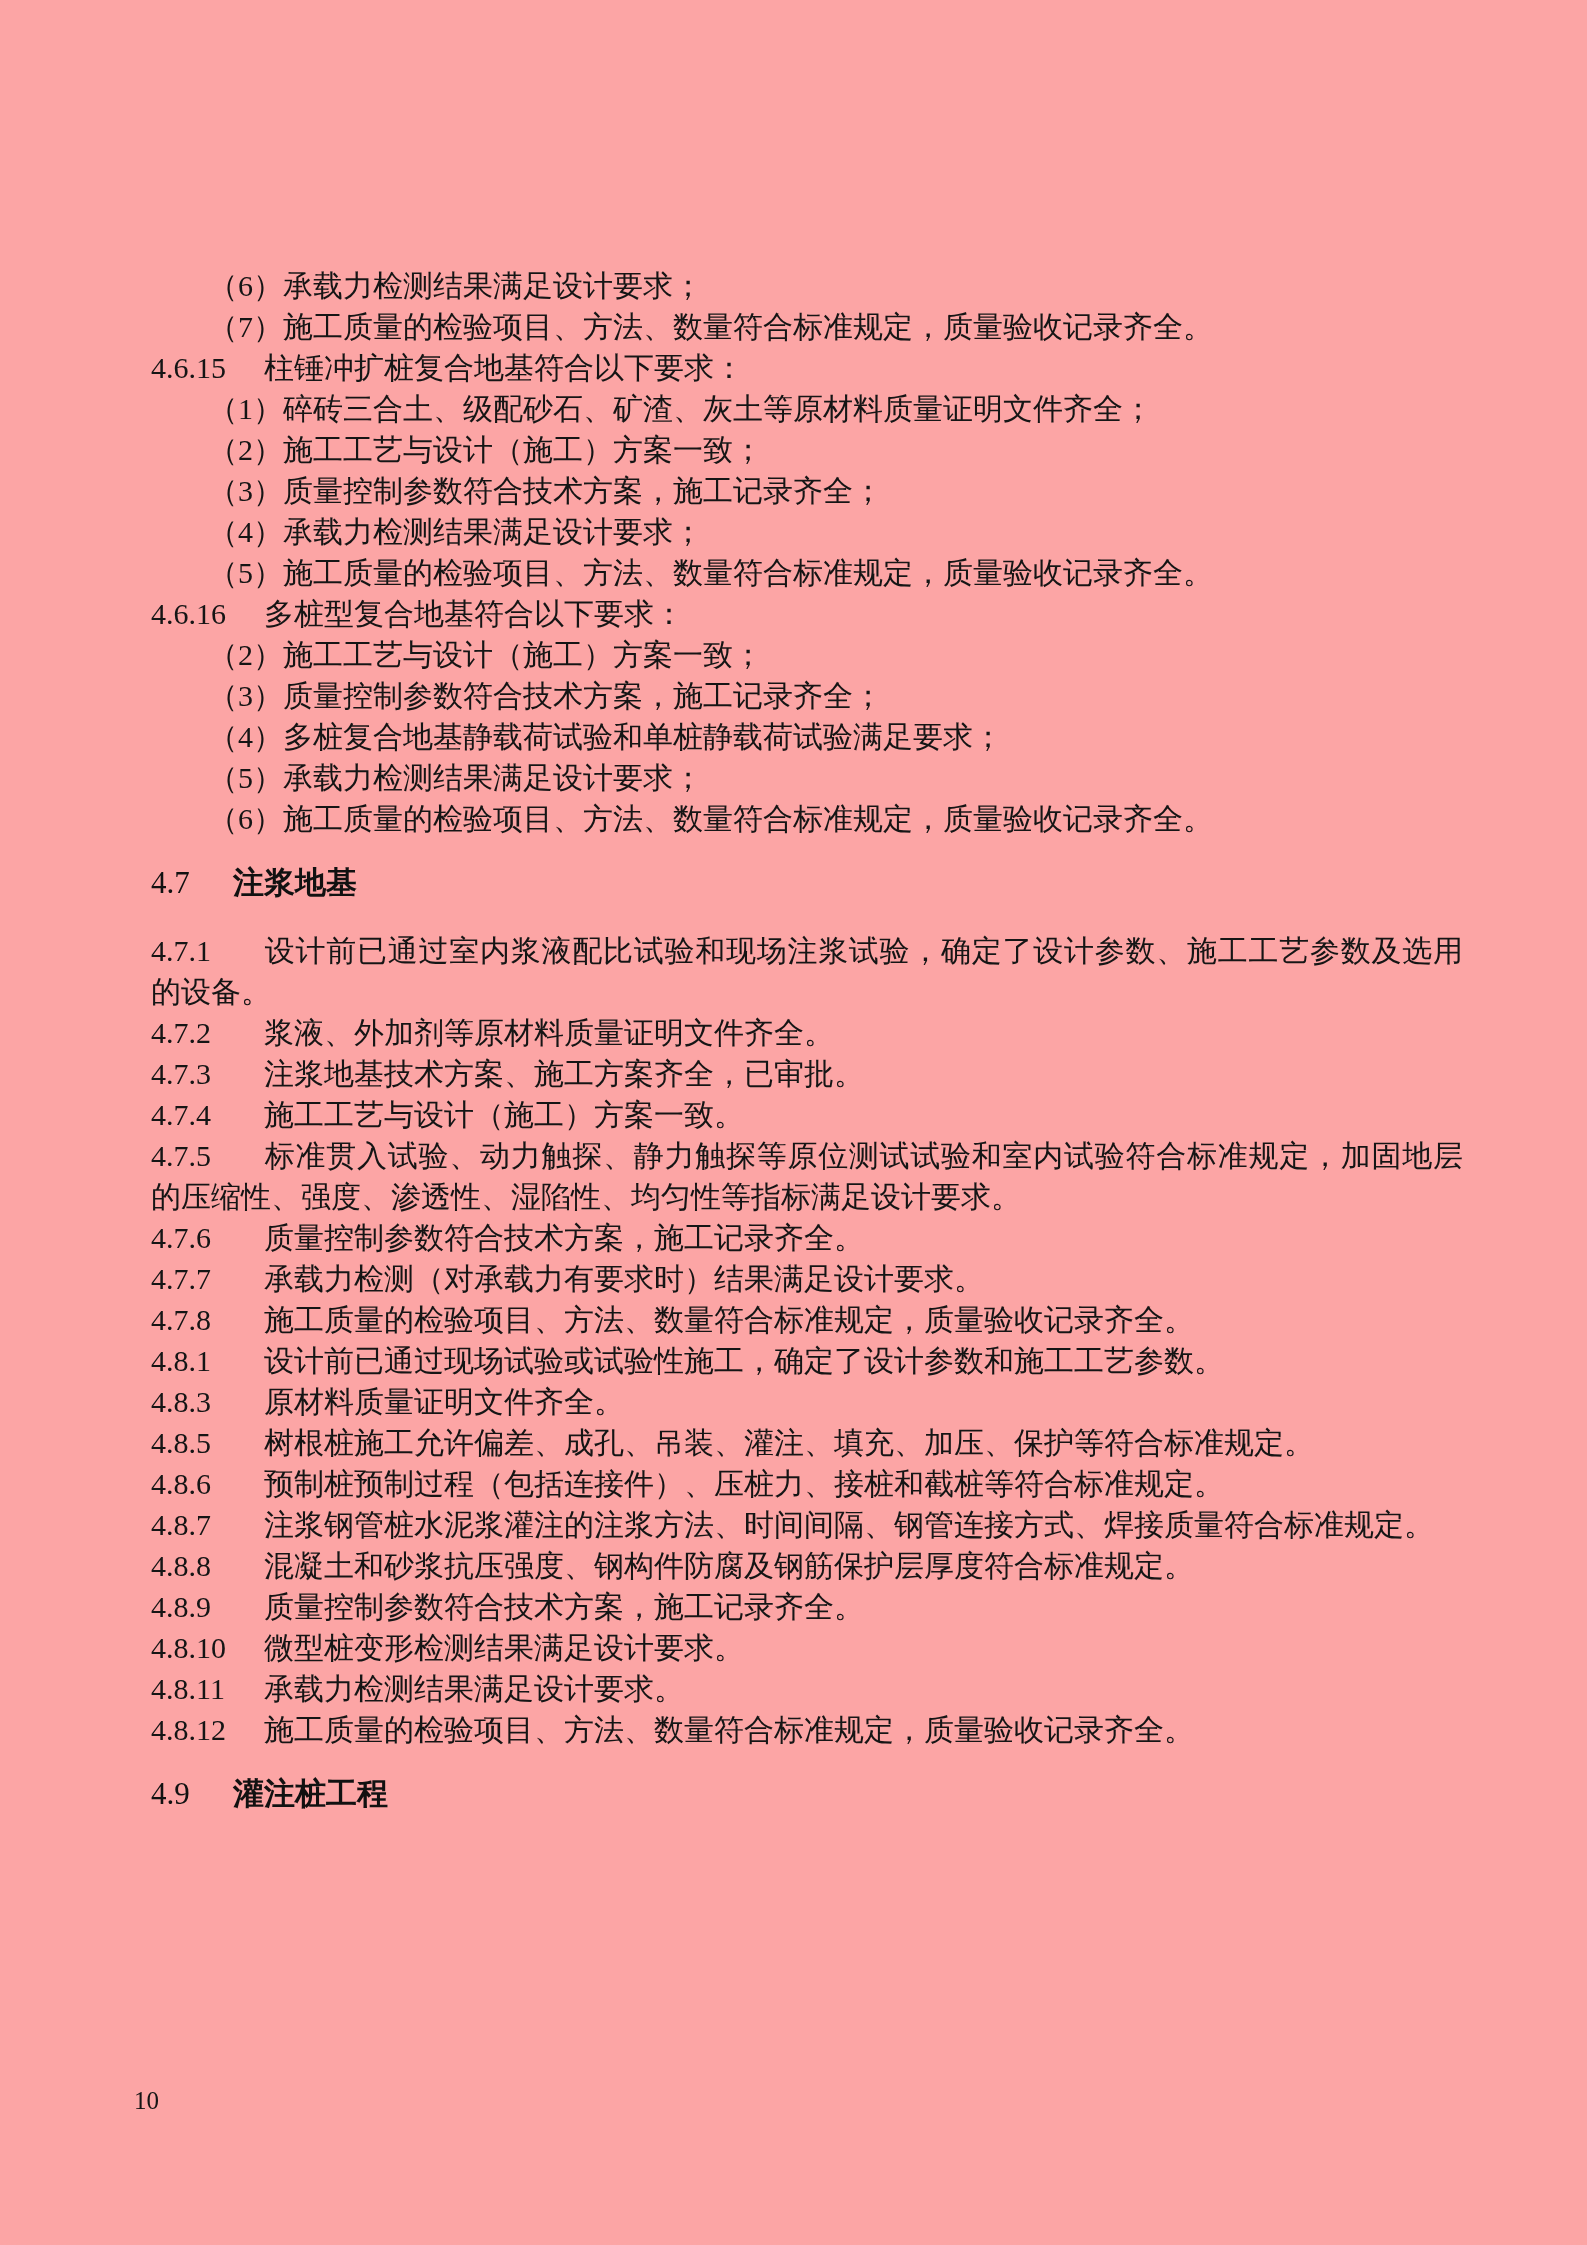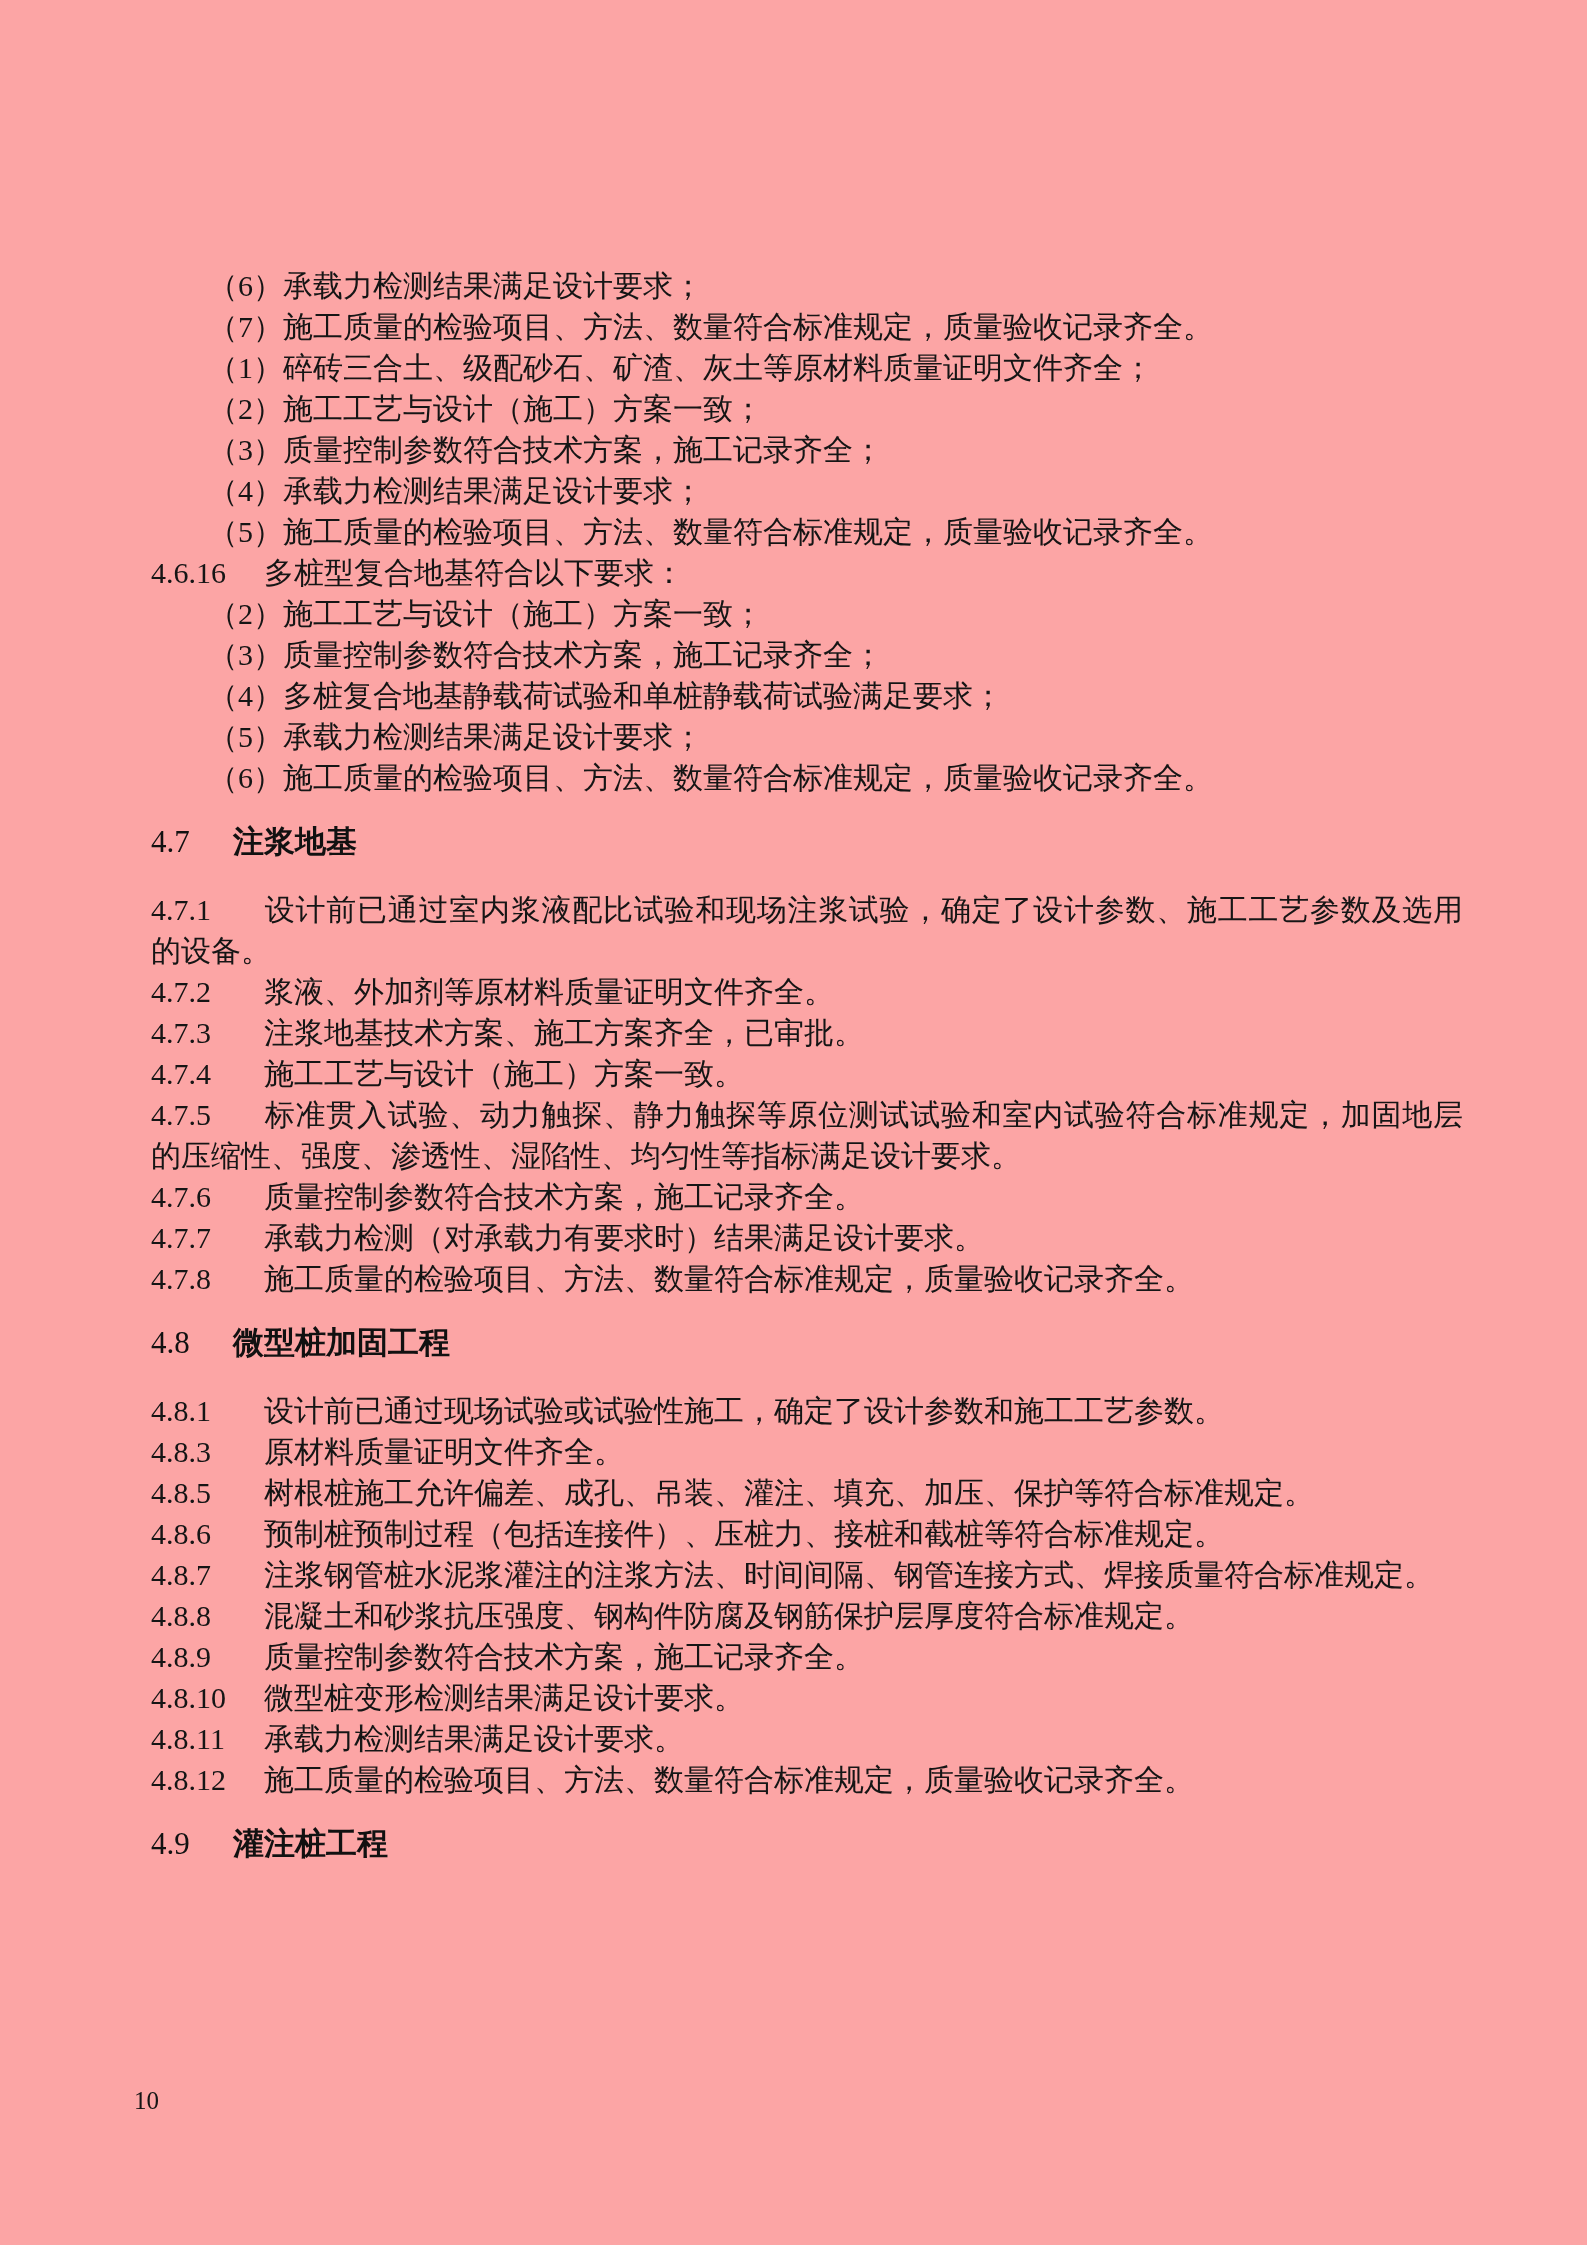--- a/index.html
+++ b/index.html
@@ -68,20 +68,23 @@
 <body>
 
 <div class="page">
   <div class="content">
       <p class="item">
     <span class="marker">（6）</span><span>承载力检测结果满足设计要求；</span>
   </p>
       <p class="item">
     <span class="marker">（7）</span><span>施工质量的检验项目、方法、数量符合标准规定，质量验收记录齐全。</span>
   </p>
+      <p class="clause">
+    <span class="num">4.6.15</span><span>柱锤冲扩桩复合地基符合以下要求：</span>
+  </p>
       <p class="item">
     <span class="marker">（1）</span><span>碎砖三合土、级配砂石、矿渣、灰土等原材料质量证明文件齐全；</span>
   </p>
       <p class="item">
     <span class="marker">（2）</span><span>施工工艺与设计（施工）方案一致；</span>
   </p>
       <p class="item">
     <span class="marker">（3）</span><span>质量控制参数符合技术方案，施工记录齐全；</span>
   </p>
       <p class="item">
@@ -128,23 +131,20 @@
   </p>
       <p class="clause">
     <span class="num">4.7.6</span><span>质量控制参数符合技术方案，施工记录齐全。</span>
   </p>
       <p class="clause">
     <span class="num">4.7.7</span><span>承载力检测（对承载力有要求时）结果满足设计要求。</span>
   </p>
       <p class="clause">
     <span class="num">4.7.8</span><span>施工质量的检验项目、方法、数量符合标准规定，质量验收记录齐全。</span>
   </p>
-      <h2 class="heading">
-    <span class="heading-num">4.8</span><span class="heading-title">微型桩加固工程</span>
-  </h2>
       <p class="clause">
     <span class="num">4.8.1</span><span>设计前已通过现场试验或试验性施工，确定了设计参数和施工工艺参数。</span>
   </p>
       <p class="clause">
     <span class="num">4.8.3</span><span>原材料质量证明文件齐全。</span>
   </p>
       <p class="clause">
     <span class="num">4.8.5</span><span>树根桩施工允许偏差、成孔、吊装、灌注、填充、加压、保护等符合标准规定。</span>
   </p>
       <p class="clause">

